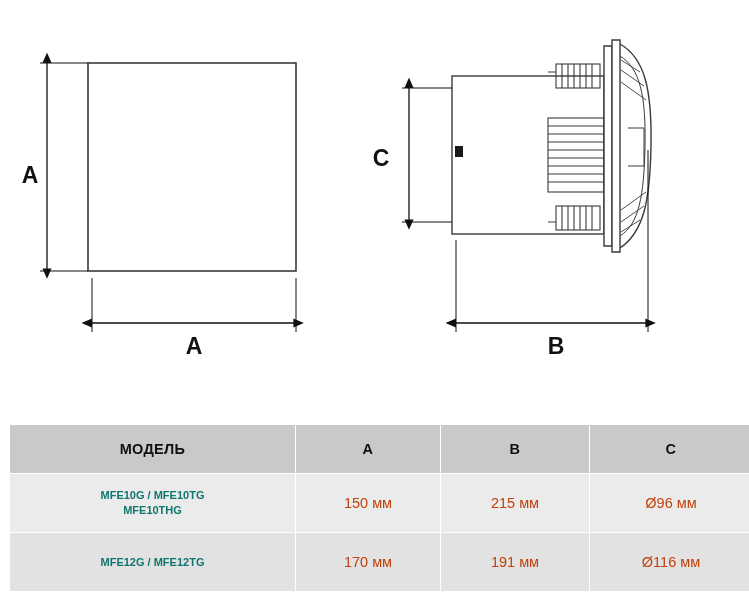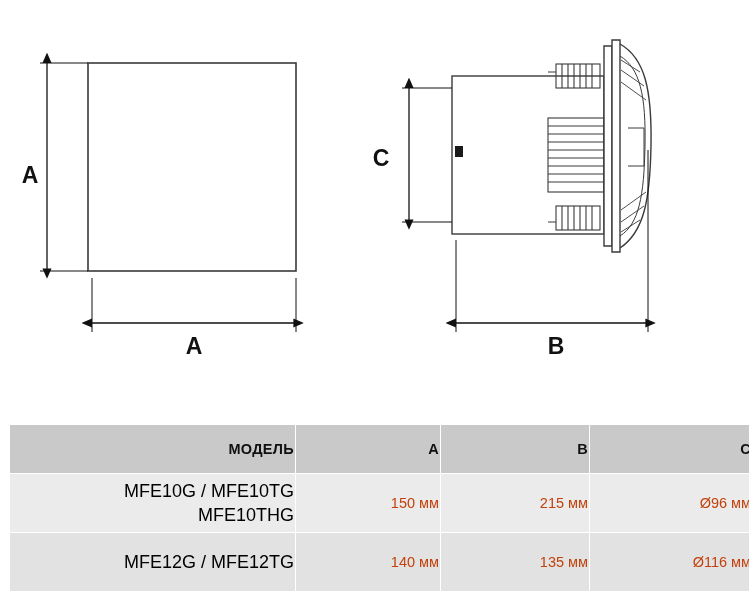--- a/index.html
+++ b/index.html
@@ -48,42 +48,42 @@
     width: 731px;
   }
   table.specs {
     border-collapse: collapse;
     width: 731px;
     table-layout: fixed;
   }
   table.specs th,
   table.specs td {
     border: 1px solid #ffffff;
-    text-align: right;
+    text-align: center;
     vertical-align: middle;
   }
   table.specs thead th {
     background: #c9c9c9;
     color: #111111;
     font-size: 14.5px;
     font-weight: bold;
     height: 46px;
     letter-spacing: 0.3px;
   }
   table.specs tbody td {
     background: #ebebeb;
     height: 56px;
   }
   table.specs tbody tr.alt td {
     background: #e2e2e2;
   }
   td.model {
-    font-weight: normal;
-    font-size: 18px;
-    color: #000000;
+    font-weight: bold;
+    font-size: 11px;
+    color: #0f766e;
     line-height: 1.35;
   }
   td.value {
     font-size: 14.5px;
     color: #c2410c;
   }
   .col-model { width: 283px; }
   .col-a { width: 142px; }
   .col-b { width: 146px; }
   .col-c { width: 160px; }
@@ -201,21 +201,21 @@
           <td class="model">
             <span>MFE10G / MFE10TG</span><br>
             <span>MFE10THG</span>
           </td>
           <td class="value">150 мм</td>
           <td class="value">215 мм</td>
           <td class="value">Ø96 мм</td>
         </tr>
         <tr class="alt">
           <td class="model">MFE12G / MFE12TG</td>
-          <td class="value">140 мм</td>
-          <td class="value">135 мм</td>
+          <td class="value">170 мм</td>
+          <td class="value">191 мм</td>
           <td class="value">Ø116 мм</td>
         </tr>
       </tbody>
     </table>
   </div>
 
 </div>
 
 </body></html>

